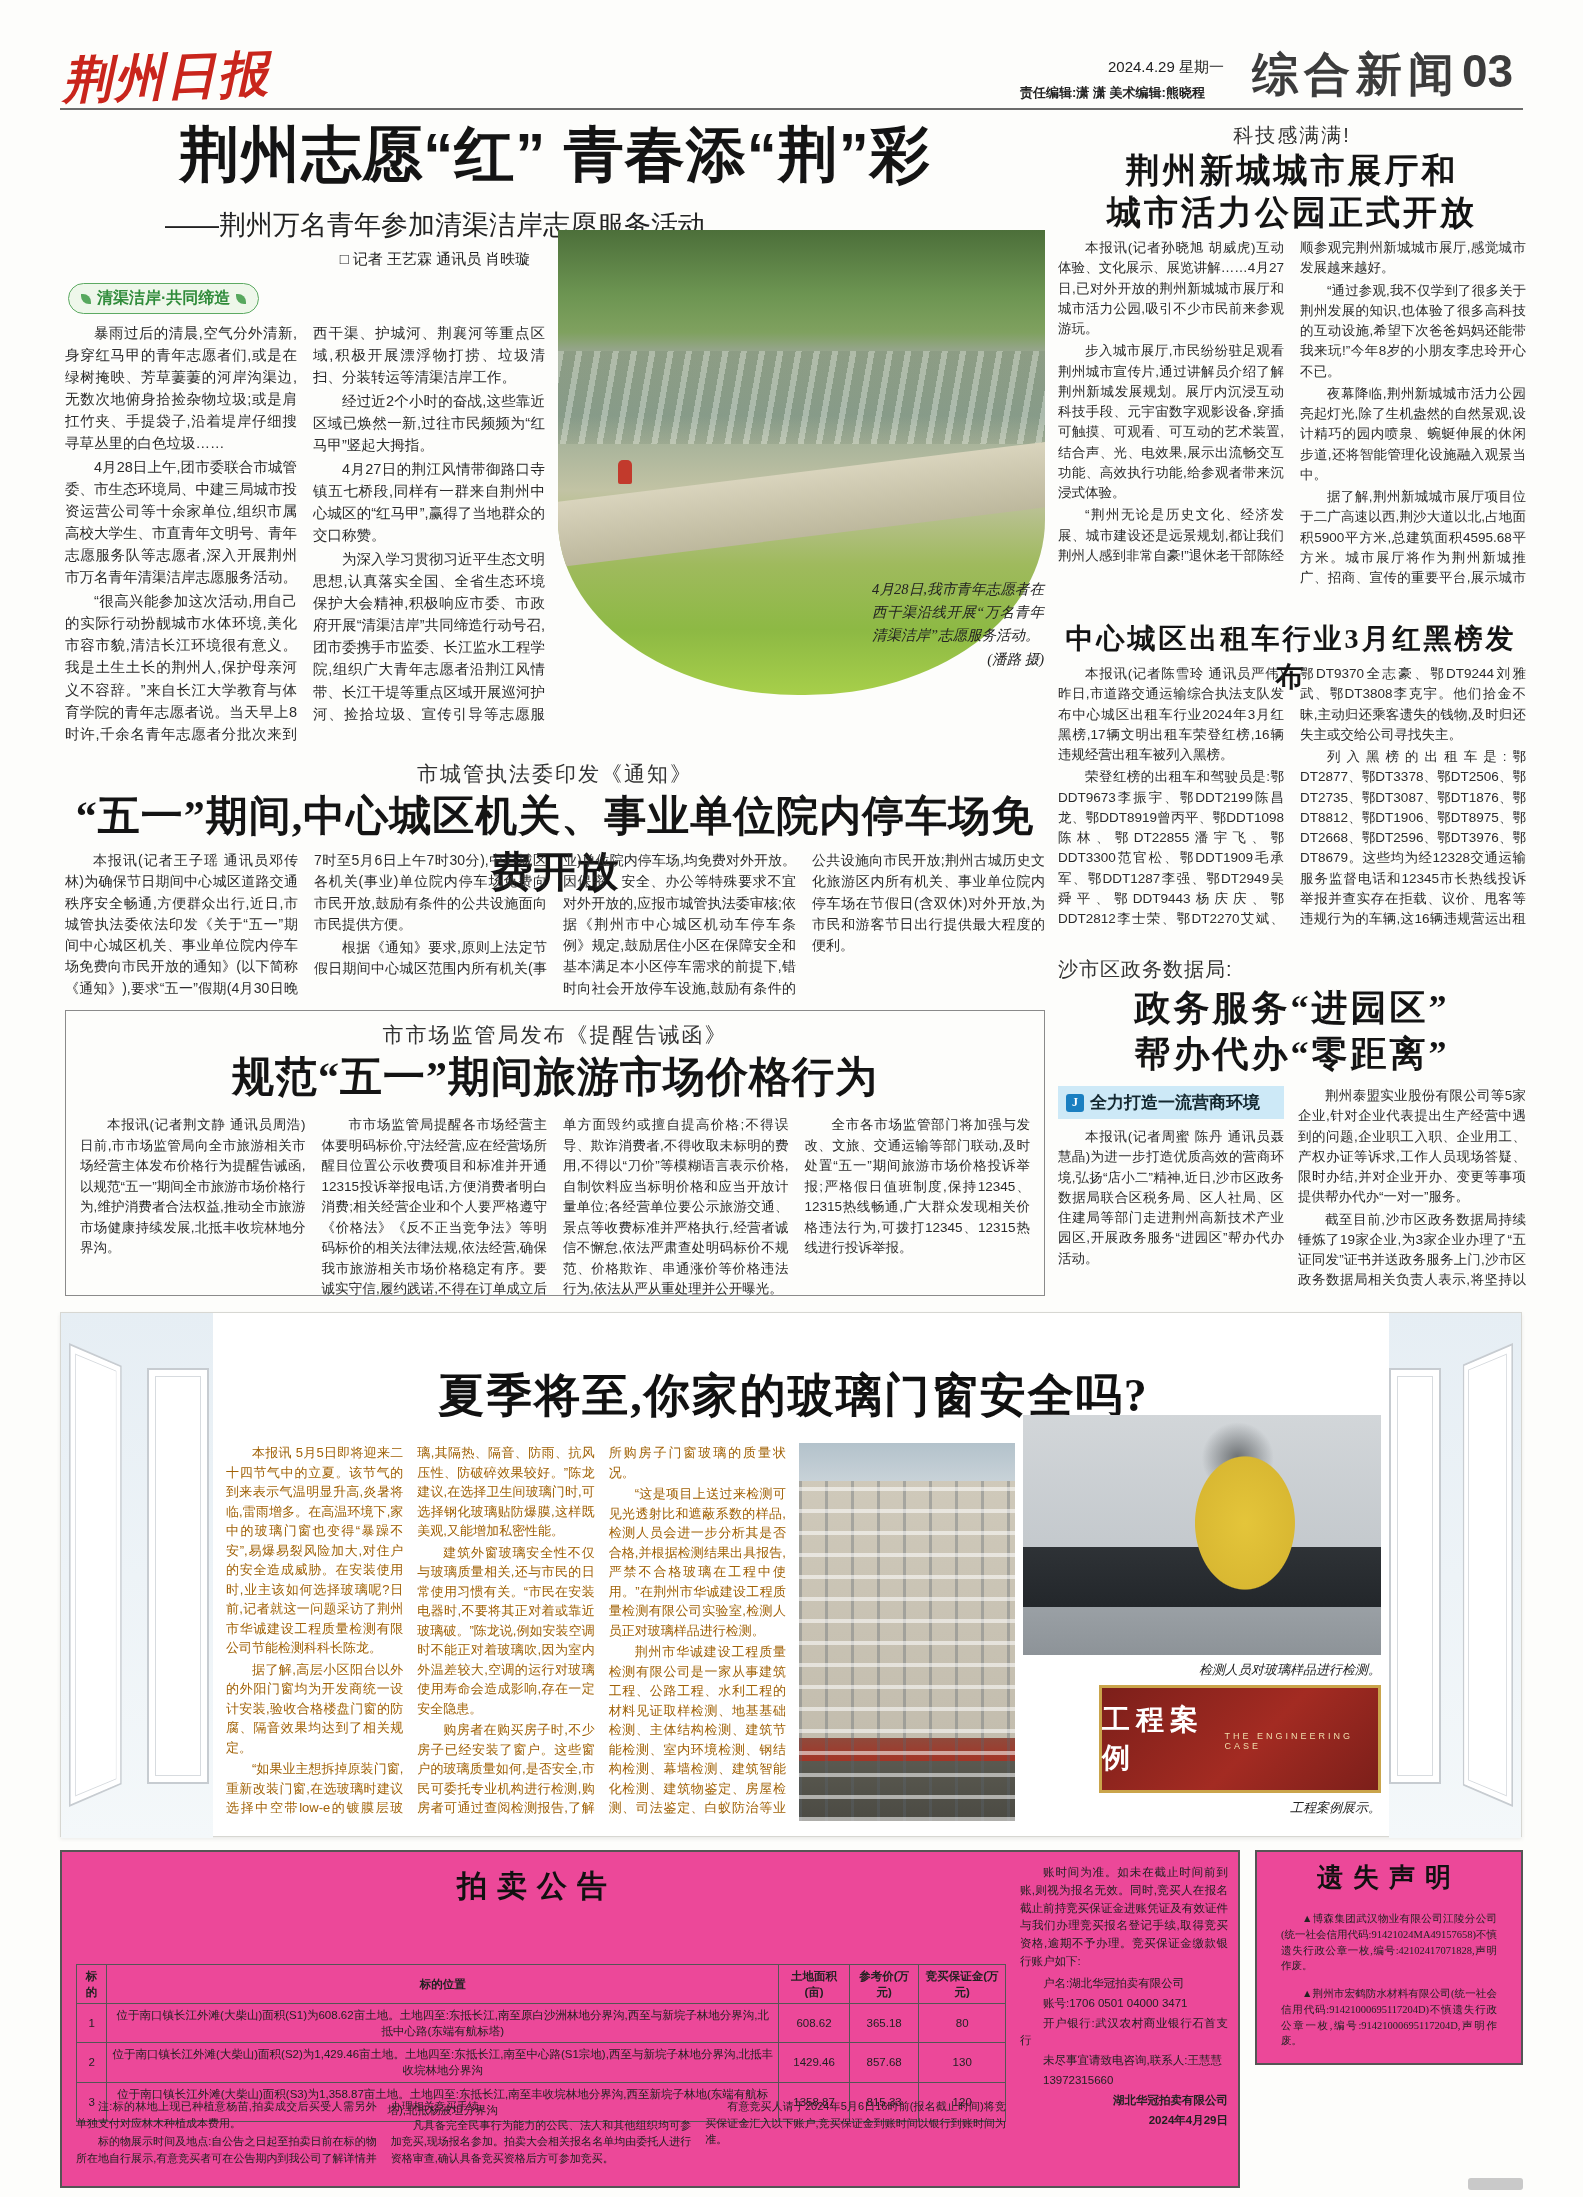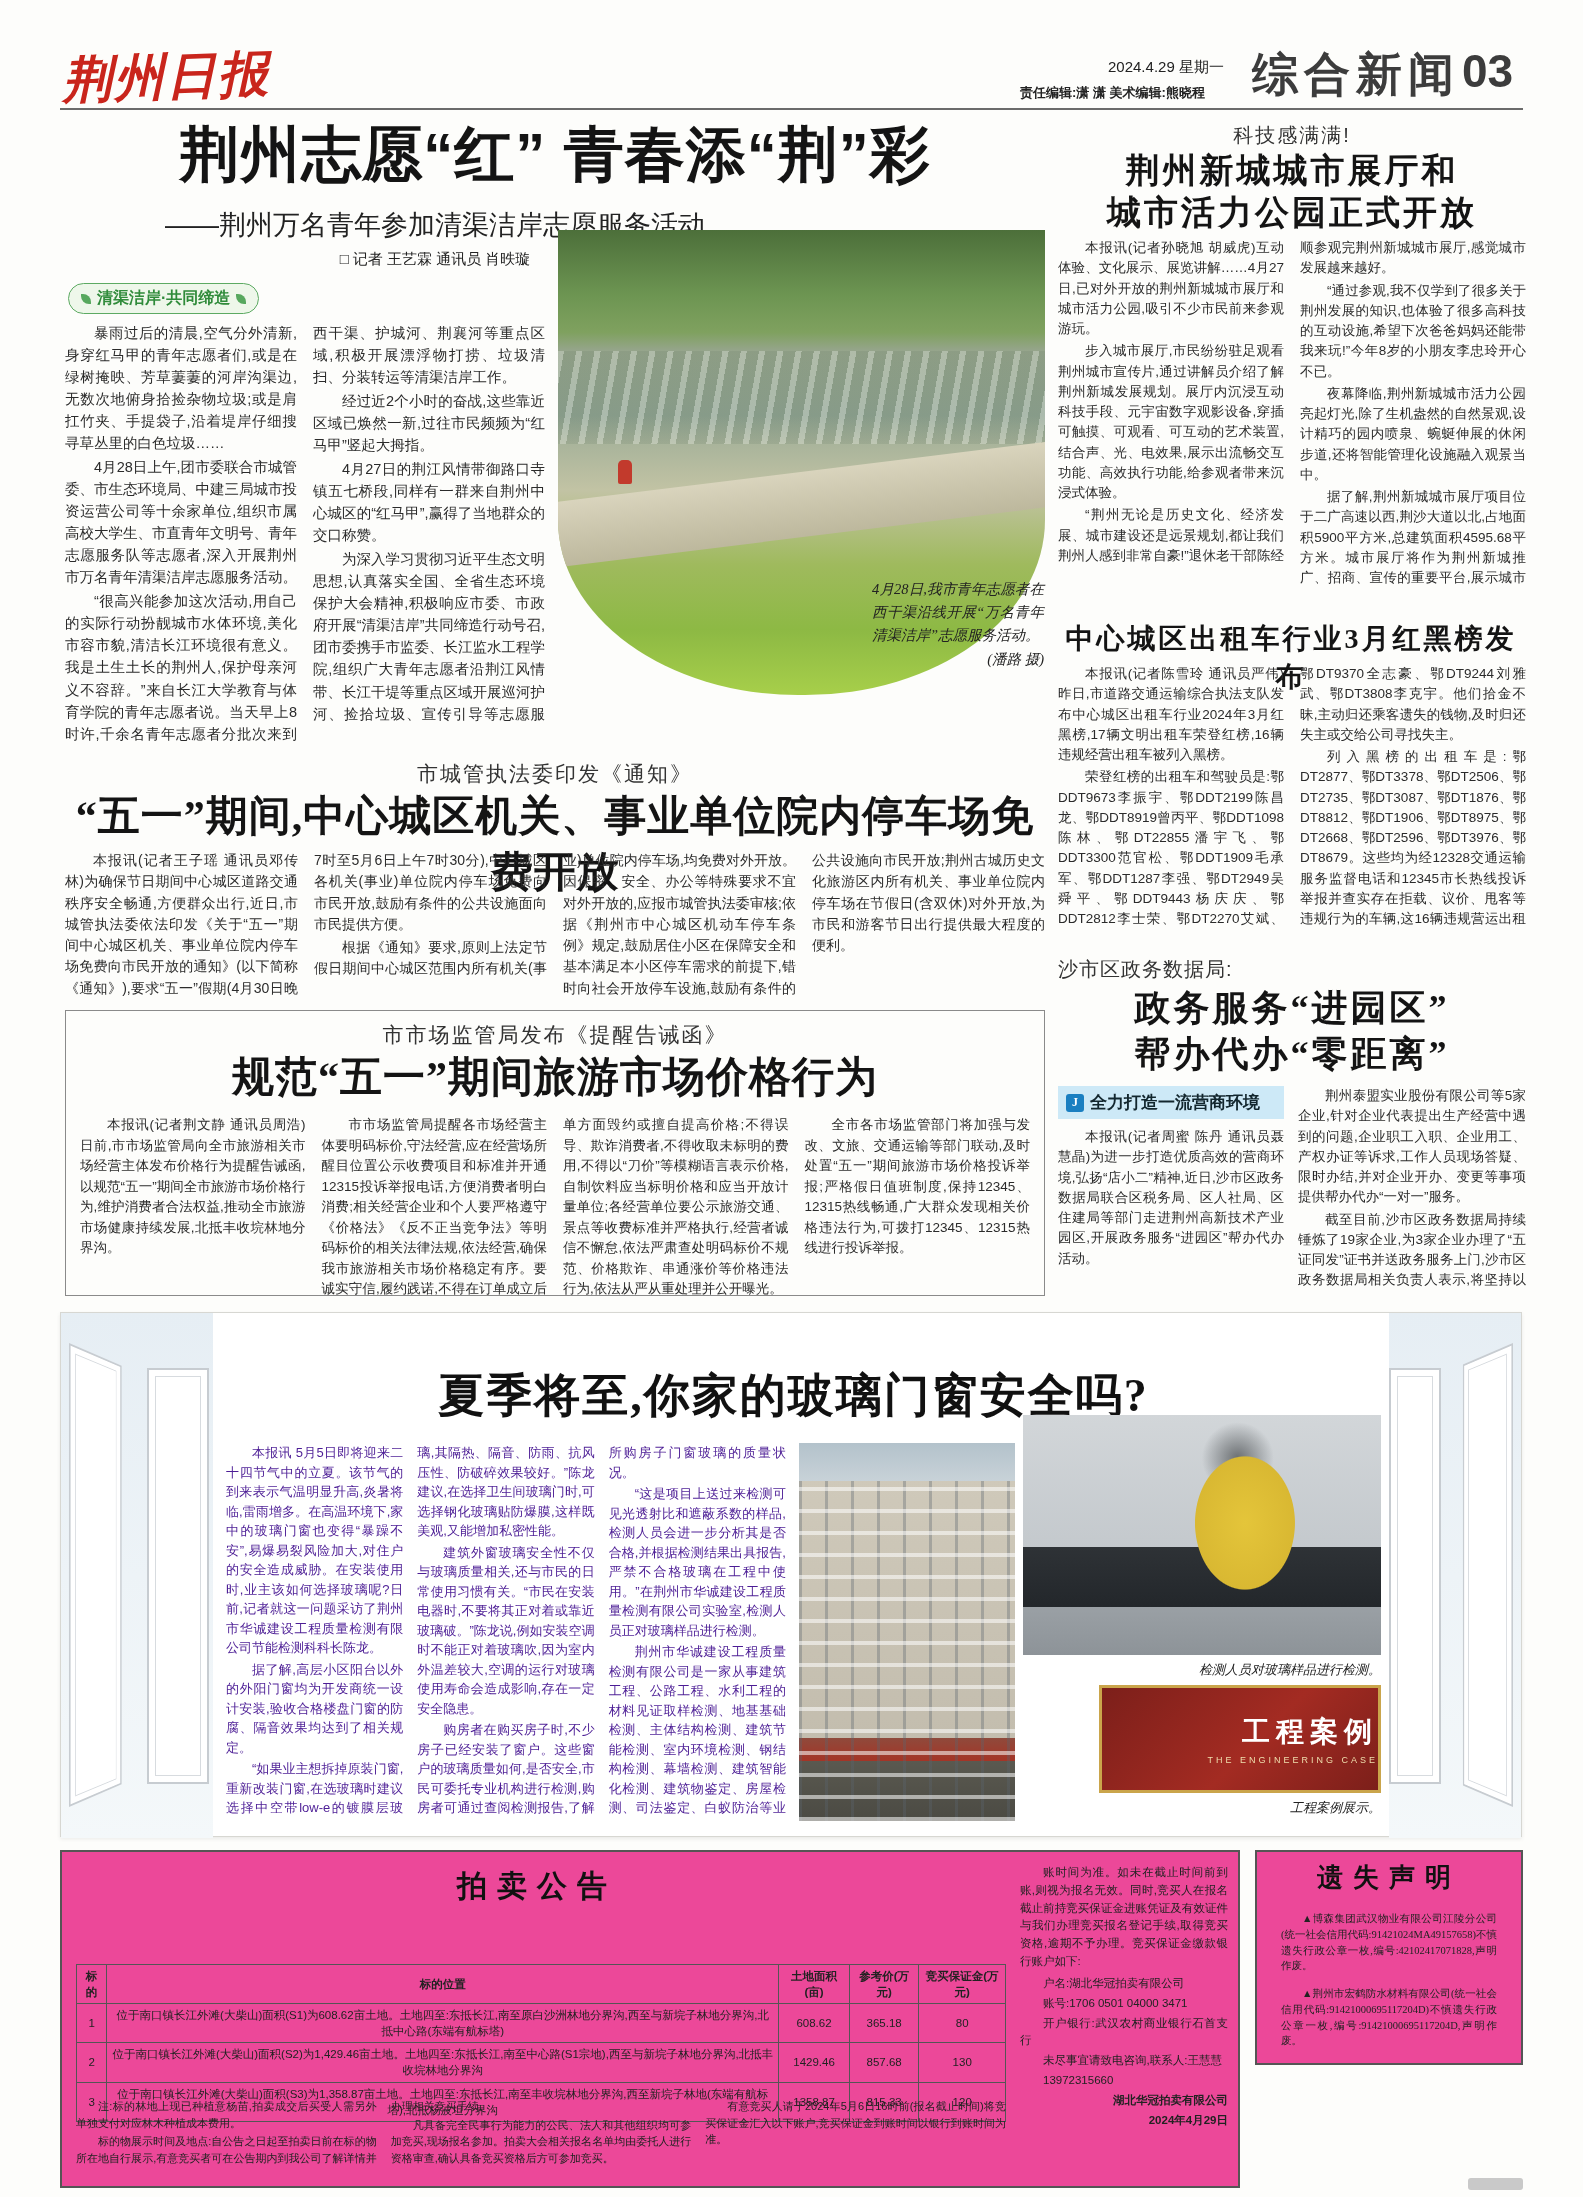--- a/index.html
+++ b/index.html
@@ -37,34 +37,34 @@
   .mid-headline{font-family:"Liberation Serif","DejaVu Serif",serif;font-size:42px;font-weight:900;color:#141414;text-align:center;letter-spacing:1px;}
   .story-box{border:1px solid #8a8a8a;}
   
   .rail-headline{font-family:"Liberation Serif","DejaVu Serif",serif;font-weight:900;color:#141414;text-align:center;letter-spacing:3px;}
   .rail-body{font-size:13.5px;line-height:1.5;text-align:justify;color:#2b2b2b;column-gap:16px;overflow:hidden;}
   .blue-label{display:flex;align-items:center;gap:6px;background:#cde9f7;padding:5px 8px;font-family:"Liberation Serif","DejaVu Serif",serif;font-weight:900;font-size:17px;color:#12262e;}
   .blue-icon{width:18px;height:18px;background:#1a7fc1;border-radius:3px;color:#fff;font-size:12px;font-weight:bold;display:flex;align-items:center;justify-content:center;flex:0 0 auto;}
   
   .feature-box{border:1px solid #d7d7d2;background:#ffffff;box-shadow:0 2px 4px rgba(0,0,0,.08);}
   .feature-headline{font-family:"Liberation Serif","DejaVu Serif",serif;font-size:46px;font-weight:900;color:#111;text-align:center;letter-spacing:2px;}
-  .feature-body{font-size:13px;line-height:1.5;text-align:justify;color:#4c1d95;column-gap:14px;overflow:hidden;}
+  .feature-body{font-size:13px;line-height:1.5;text-align:justify;color:#a16207;column-gap:14px;overflow:hidden;}
   .window-deco{background:linear-gradient(180deg,#e6eef4,#f4f8fa);overflow:hidden;}
   .sash{position:absolute;background:#fff;border:2px solid #c7ccd1;box-shadow:inset 0 0 0 6px #fff,inset 0 0 0 7px #d7dbdf;}
   .photo-building{background:
     linear-gradient(180deg,#b3c2cb 0%,#c8d2d8 10%,rgba(0,0,0,0) 10%),
     repeating-linear-gradient(180deg,rgba(255,255,255,.55) 0 4px,rgba(0,0,0,0) 4px 22px),
     repeating-linear-gradient(90deg,rgba(90,100,110,.35) 0 3px,rgba(0,0,0,0) 3px 26px),
     linear-gradient(180deg,#cfc9ba 10%,#c3bdae 78%,#8f4a3c 78%,#a43527 84%,#5a5950 84%,#4b4a43 100%);}
   .photo-lab{background:
     radial-gradient(90px 120px at 62% 45%,#e4c53a 0%,#d9b832 55%,rgba(0,0,0,0) 56%),
     radial-gradient(60px 60px at 60% 18%,#6b6f72 0%,rgba(0,0,0,0) 60%),
     linear-gradient(180deg,#d2d6d9 0%,#c4c9cd 55%,#2e3236 55%,#23272b 80%,#9aa0a5 80%,#8d9398 100%);}
   .caption-sm{font-family:"Liberation Serif","DejaVu Serif",serif;font-style:italic;font-size:13px;color:#222;text-align:right;}
-  .plaque{background:linear-gradient(135deg,#7c1f1a,#a32b22 55%,#7c1f1a);border:3px solid #caa54b;display:flex;flex-direction:column;align-items:flex-end;justify-content:center;color:#fff;}
+  .plaque{background:linear-gradient(135deg,#7c1f1a,#a32b22 55%,#7c1f1a);border:3px solid #caa54b;display:flex;flex-direction:row;align-items:center;justify-content:center;color:#fff;}
   .plaque .t1{font-family:"Liberation Serif","DejaVu Serif",serif;font-size:28px;font-weight:900;letter-spacing:6px;}
   .plaque .t2{font-size:9px;letter-spacing:3px;color:#f0dfae;margin-top:4px;}
   
   .notice-box{border:2px solid #555;background:#ec4899;}
   .notice-title{font-family:"Liberation Serif","DejaVu Serif",serif;font-size:30px;font-weight:900;text-align:center;letter-spacing:10px;color:#111;}
   .notice-text{font-size:12px;line-height:1.55;text-align:justify;color:#222;}
   .auction-table{border-collapse:collapse;width:100%;font-size:11.5px;color:#222;}
   .auction-table th,.auction-table td{border:1px solid #555;padding:3px 4px;text-align:center;line-height:1.4;}
   .auction-table td:nth-child(2){text-align:center;}
   .notes-cols{column-count:3;column-gap:14px;font-size:11px;line-height:1.5;text-align:justify;color:#222;overflow:hidden;}

